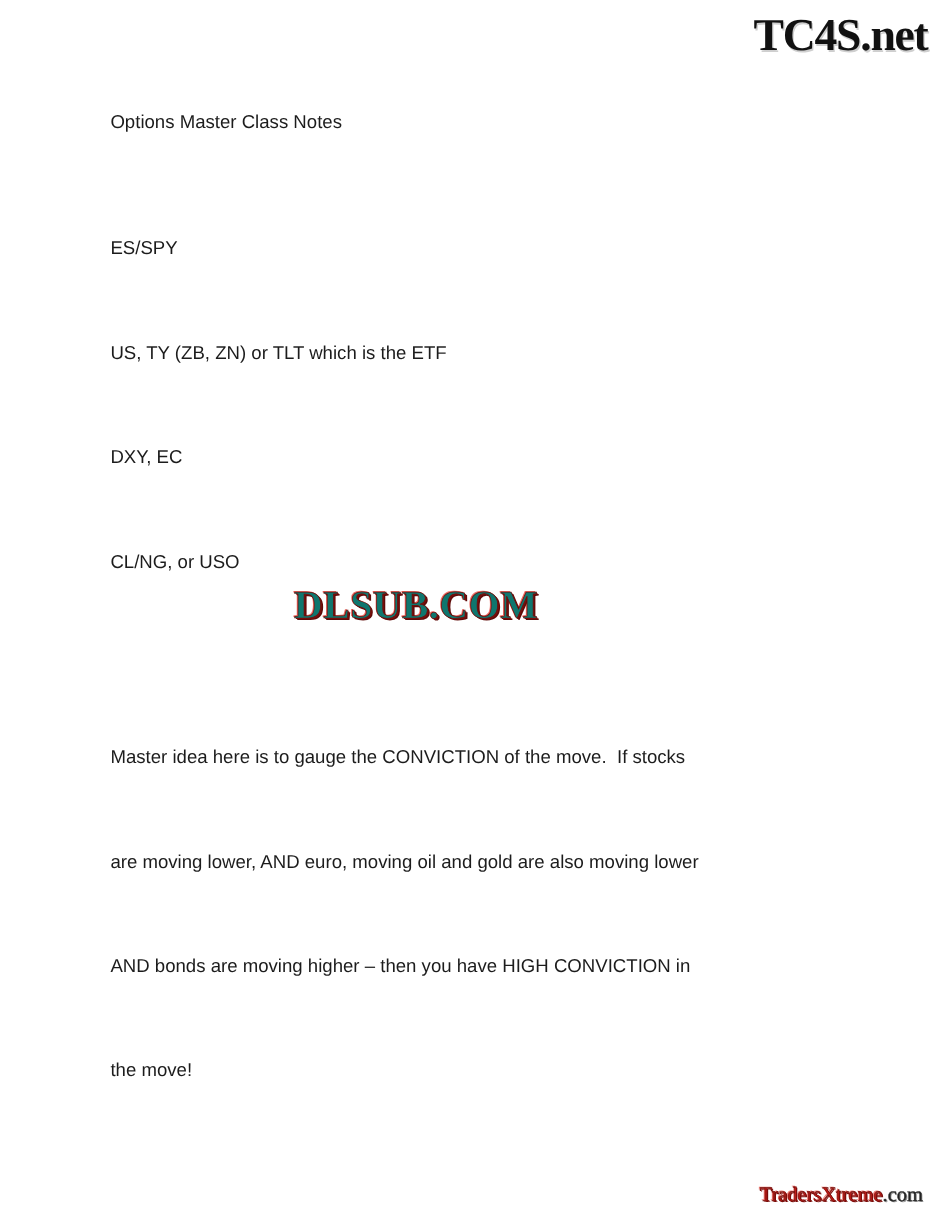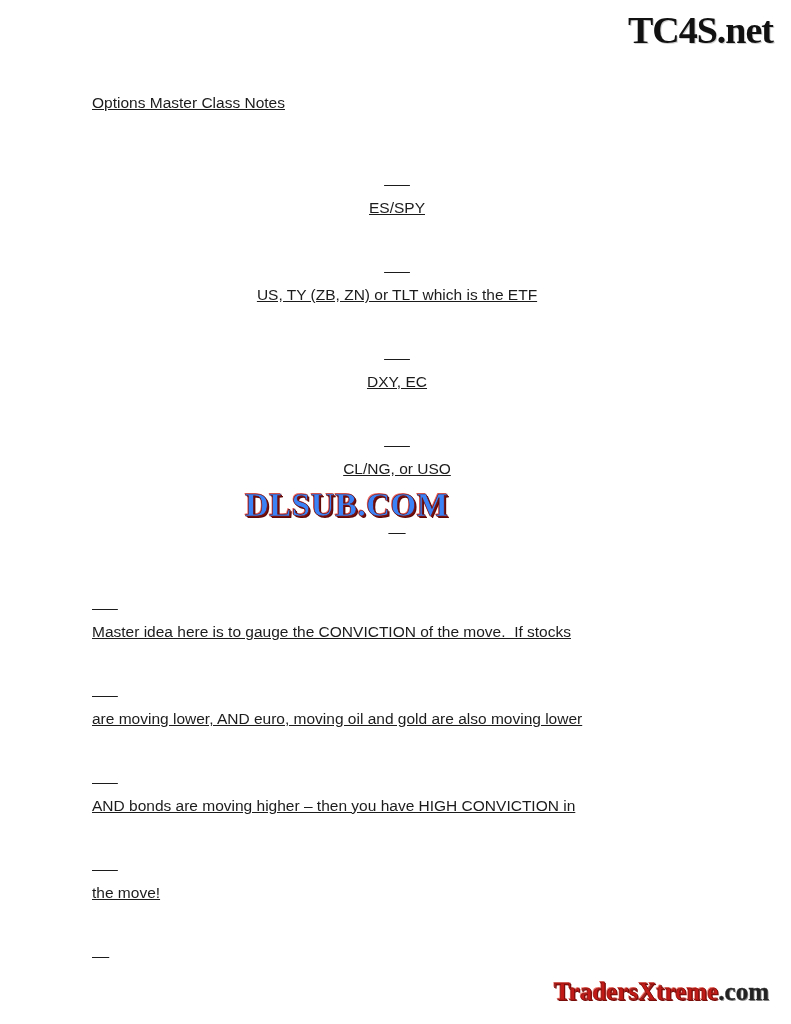--- a/index.html
+++ b/index.html
@@ -40,54 +40,52 @@
     left: 92px;
     top: 88px;
     width: 610px;
     font-size: 15.5px;
     line-height: 29px;
     color: #1c1c1c;
   }
   .para {
     margin: 0 0 18px 0;
     white-space: pre-wrap;
-    text-decoration: underline;
   }
   .para.list {
     margin-bottom: 18px;
-    text-align: center;
   }
   .line {
     display: block;
   }
   
   .center-watermark {
     position: absolute;
     left: 245px;
     top: 487px;
     font-family: "Liberation Serif", serif;
     font-weight: bold;
     font-size: 33px;
     letter-spacing: 0.5px;
-    color: #3b82f6;
+    color: #0f766e;
     text-shadow:
       1px 1px 0 #7d0e0b,
       2px 2px 0 #5e0a08,
       -1px -1px 0 #ef6b63;
     -webkit-text-stroke: 0.6px #6d0c09;
     white-space: nowrap;
   }
   
   .bottom-watermark {
     position: absolute;
     right: 22px;
     bottom: 18px;
     font-family: "Liberation Serif", serif;
-    font-weight: bold;
-    font-size: 25px;
+    font-weight: normal;
+    font-size: 17px;
     color: #c21b17;
     text-shadow:
       1px 1px 0 #7d0e0b,
       -1px -1px 0 #f07a72;
     -webkit-text-stroke: 0.5px #6d0c09;
     white-space: nowrap;
   }
   .bottom-watermark .tld {
     color: #222222;
     text-shadow: 1px 1px 0 #9a9a9a;

